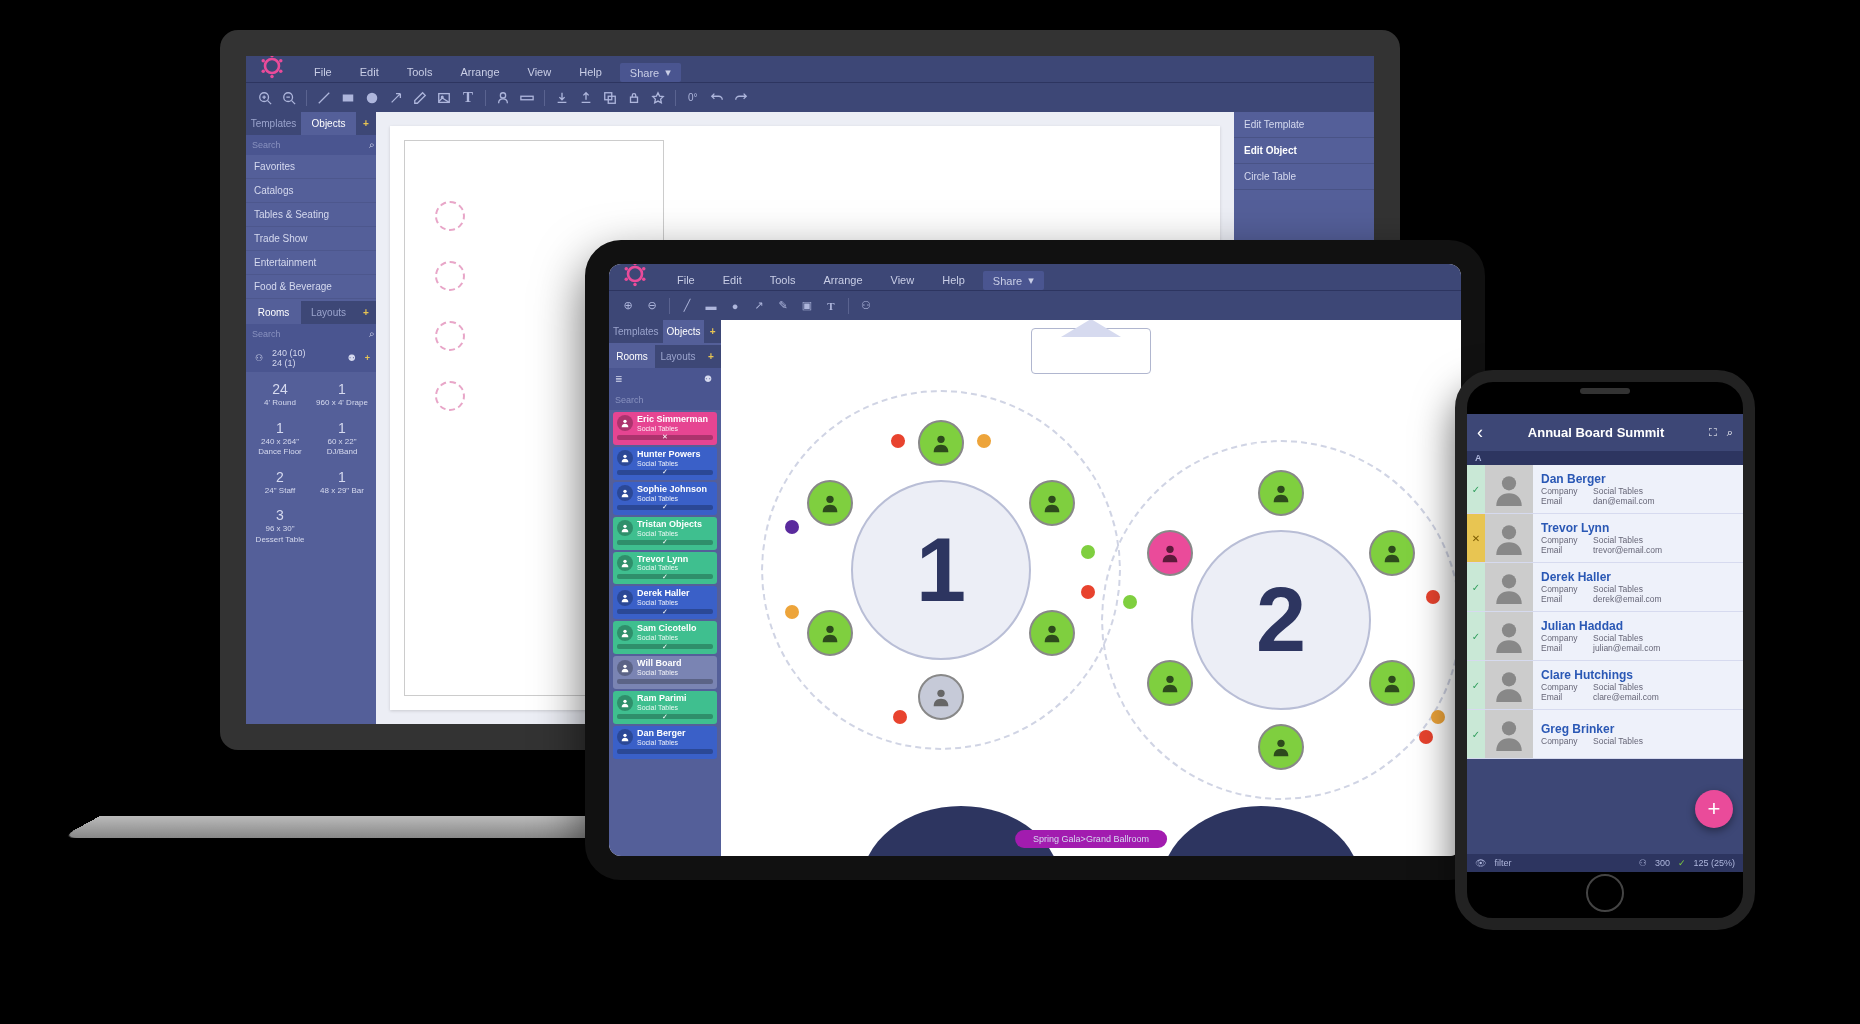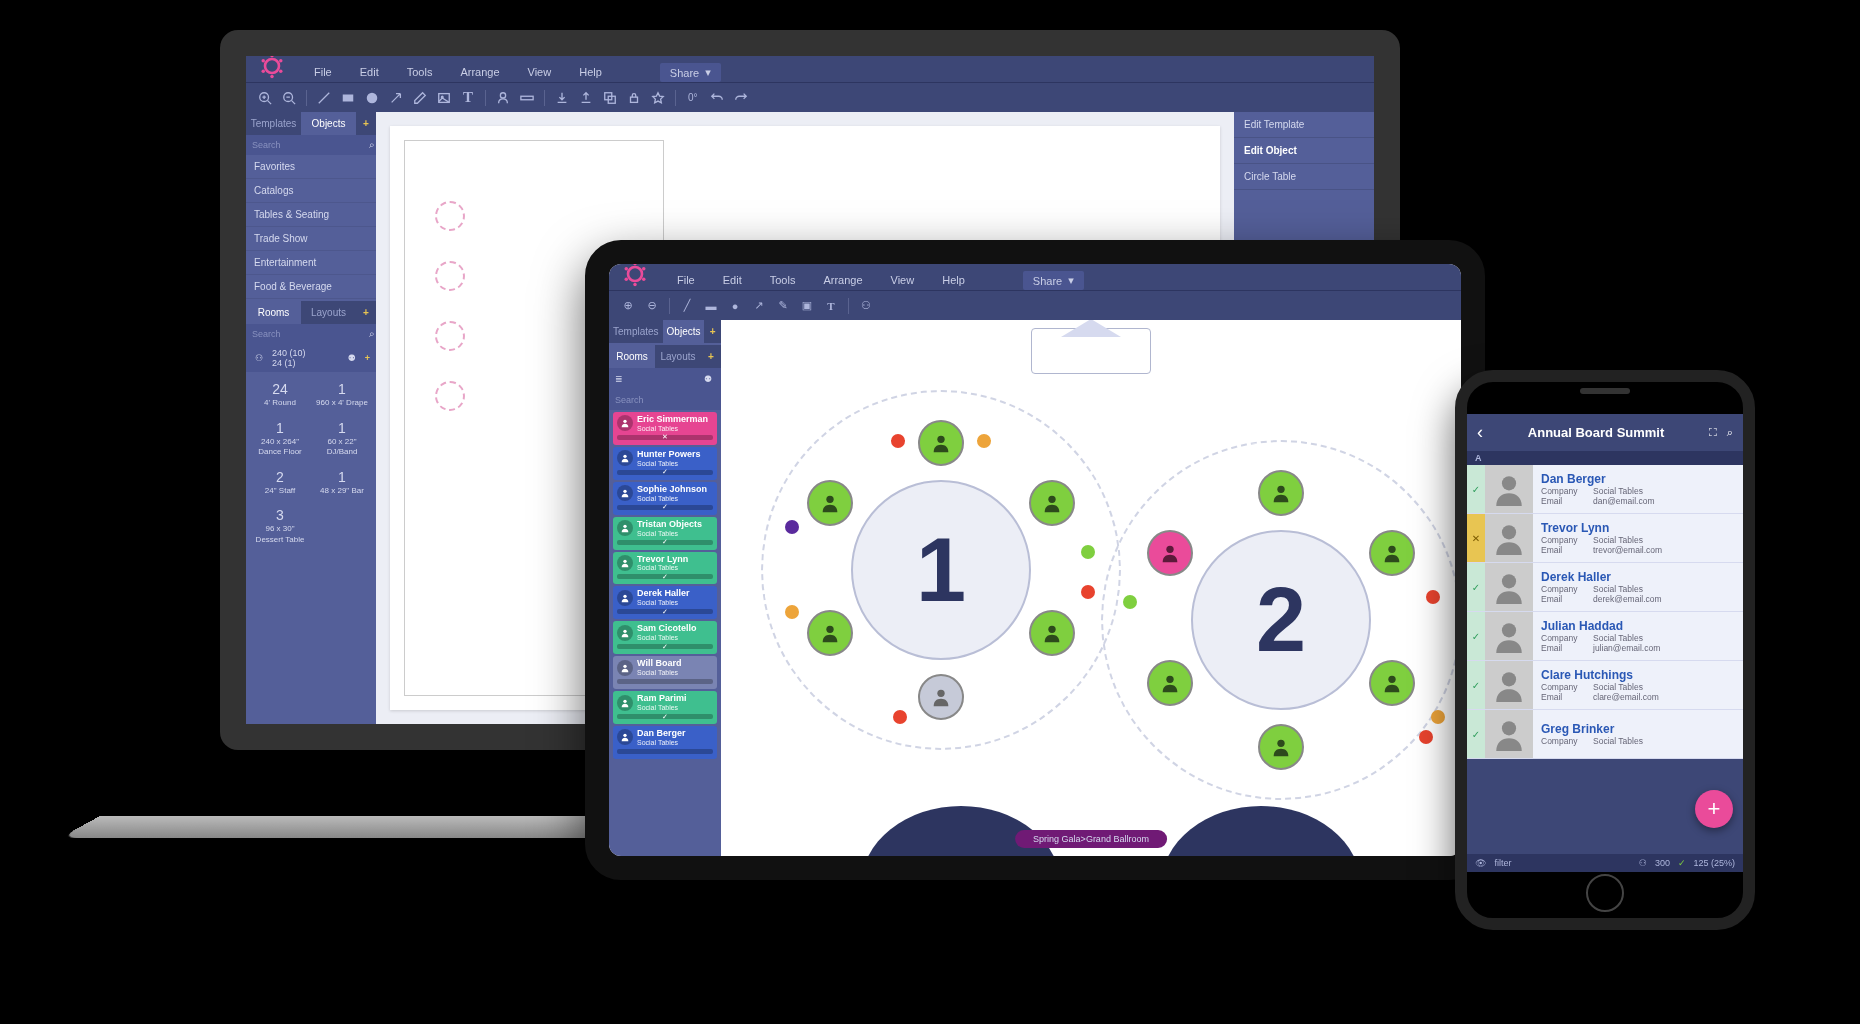--- a/index.html
+++ b/index.html
@@ -50,21 +50,21 @@
 }
 .phone-speaker { position:absolute; top:6px; left:50%; transform:translateX(-50%); width:50px; height:6px; background:#333; border-radius:3px; }
 .phone-home { position:absolute; bottom:6px; left:50%; transform:translateX(-50%); width:38px; height:38px; border:2px solid #444; border-radius:50%; }
 
 
 .app { width:100%; height:100%; background:#fff; display:flex; flex-direction:column; font-size:11px; }
 .menubar { background:#3d4776; color:#c9cee6; display:flex; align-items:flex-end; height:26px; padding:0 8px; gap:8px; }
 .logo-ring { width:28px; height:28px; margin:2px 10px 2px 4px; position:relative; }
 .logo-ring svg { width:100%; height:100%; }
 .menu-item { padding:4px 10px; cursor:pointer; font-size:11px; }
-.share-btn { background:#4a5590; padding:3px 10px; border-radius:2px; display:flex; align-items:center; gap:6px;margin-left:40px; }
+.share-btn { background:#4a5590; padding:3px 10px; border-radius:2px; display:flex; align-items:center; gap:6px; }
 .toolbar { background:#3d4776; height:30px; display:flex; align-items:center; padding:0 8px; gap:2px; border-top:1px solid #2d3560; }
 .tool-ic { width:22px; height:22px; display:flex; align-items:center; justify-content:center; color:#aeb6dc; cursor:pointer; border-radius:3px; }
 .tool-sep { width:1px; height:16px; background:#5a6390; margin:0 4px; }
 .rotate-val { color:#aeb6dc; font-size:10px; padding:0 6px; }
 
 .app-body { flex:1; display:flex; min-height:0; }
 .left-pane { width:130px; background:#545f99; color:#d6daef; display:flex; flex-direction:column; font-size:10px; }
 .tabs-row { display:flex; background:#3d4776; }
 .tab { flex:1; padding:6px 4px; text-align:center; cursor:pointer; color:#9ba4cd; font-size:10px; }
 .tab.active { background:#545f99; color:#fff; }
@@ -103,21 +103,21 @@
 .table-num { font-size:90px; font-weight:800; color:#2d3560; }
 .seat { position:absolute; width:46px; height:46px; border-radius:50%; border:2px solid #888; display:flex; align-items:center; justify-content:center; }
 .seat.green { background:#7fcf3f; }
 .seat.pink { background:#ea4b9a; }
 .seat.grey { background:#c6cad8; }
 .seat svg { width:22px; height:22px; }
 .dot { position:absolute; width:14px; height:14px; border-radius:50%; }
 .ring-dashed { position:absolute; border:2px dashed #d0d4e4; border-radius:50%; }
 .projector { position:absolute; width:120px; height:46px; border:1px solid #b0b6cf; background:#fff; border-radius:4px; }
 .proj-lens { position:absolute; left:50%; top:-10px; transform:translateX(-50%); width:0; height:0; border-left:30px solid transparent; border-right:30px solid transparent; border-bottom:18px solid #d6daef; }
-.breadcrumb-chip { position:absolute; bottom:8px; left:50%; transform:translateX(-50%); background:#701a75; color:#d6daef; font-size:9px; padding:4px 18px; border-radius:10px; }
+.breadcrumb-chip { position:absolute; bottom:8px; left:50%; transform:translateX(-50%); background:#a21caf; color:#d6daef; font-size:9px; padding:4px 18px; border-radius:10px; }
 
 
 .floorplan { position:absolute; left:14px; top:14px; bottom:14px; width:260px; background:#fff; border:1px solid #ccc; }
 
 
 .phone-app { position:absolute; inset:32px 0 46px 0; background:#3d4776; display:flex; flex-direction:column; font-size:11px; color:#fff; }
 .ph-header { display:flex; align-items:center; justify-content:space-between; padding:8px 10px; background:#3d4776; }
 .ph-title { font-weight:600; font-size:13px; }
 .ph-tabs { display:flex; background:#3d4776; padding:4px 10px 8px; gap:6px; }
 .ph-tab { flex:1; text-align:center; padding:6px 0; border-radius:4px; font-size:11px; background:#4a5590; cursor:pointer; }

